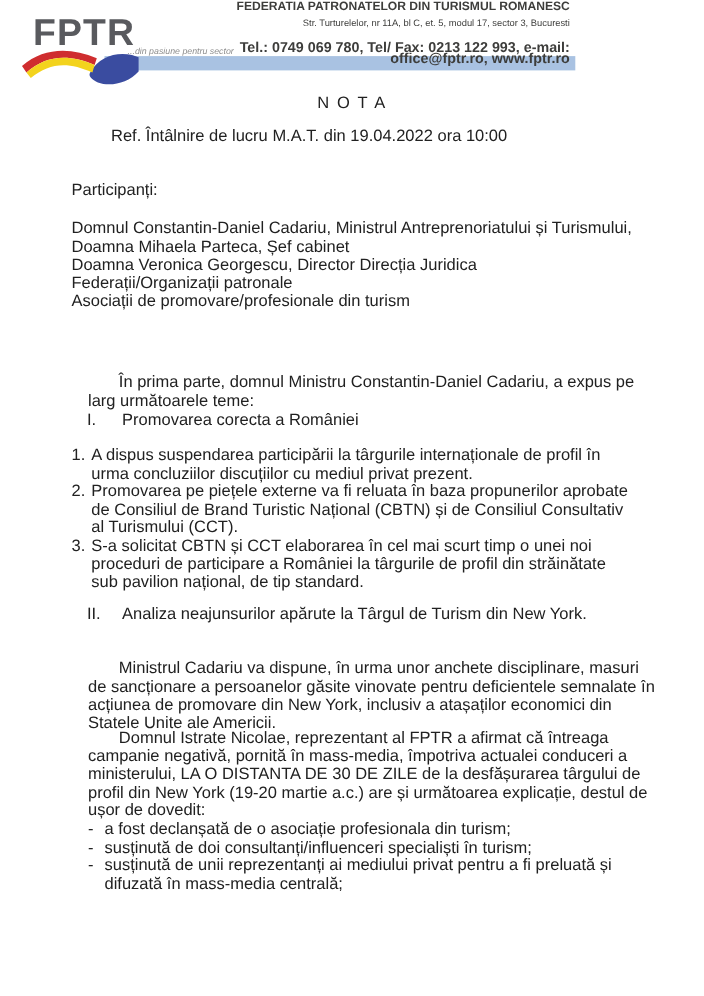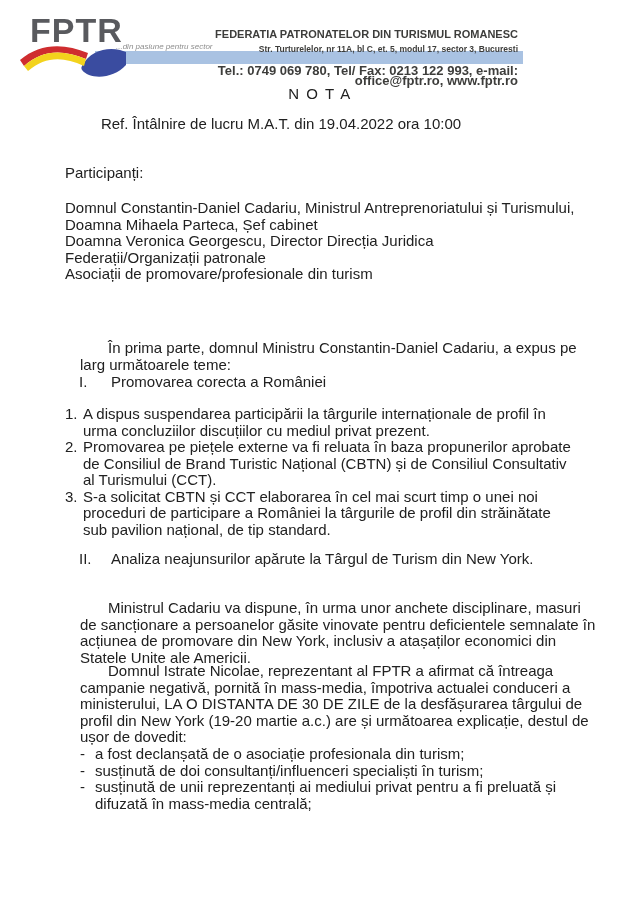--- a/index.html
+++ b/index.html
@@ -12,24 +12,24 @@
   .logo-acronym {
     position:absolute; left:30px; top:12px;
     font-size:34px; line-height:36px; font-weight:600; letter-spacing:1px; color:#595a5e;
   }
   .logo-tagline {
     position:absolute; left:116px; top:42px;
     font-size:8px; line-height:9px; font-style:italic; color:#8e8e8e;
   }
   .ribbon { position:absolute; left:0; top:38px; width:640px; height:50px; }
   .org {
-    position:absolute; right:122px; top:28px; text-align:right; color:#3d3d3b; width:380px;
+    position:absolute; right:122px; top:0; text-align:right; color:#3d3d3b; width:380px;
   }
   .org-name { font-size:11px; line-height:13px; font-weight:700; }
-  .org-address { font-size:8.5px; line-height:10px; font-weight:700; margin-top:3px; }
+  .org-address { font-size:8.5px; line-height:10px; font-weight:400; margin-top:3px; }
   .org-contact { font-size:13px; line-height:10px; font-weight:700;margin-top:12px; }
   
   .abs { position:absolute; }
   .doc-title  { top:86px; left:0; width:640px; text-align:center; letter-spacing:1.5px; }
   .doc-subject{ top:116px; left:0; width:562px; text-align:center; }
   .participants-label { top:165px; left:65px; }
   .participants { top:200px; left:65px; width:530px; }
   .participants div { line-height:16.5px; }
   .para { left:65px; width:528px; white-space:pre-line; text-indent:28px; margin:15px; }
   .pos-intro    { top:325px; }

